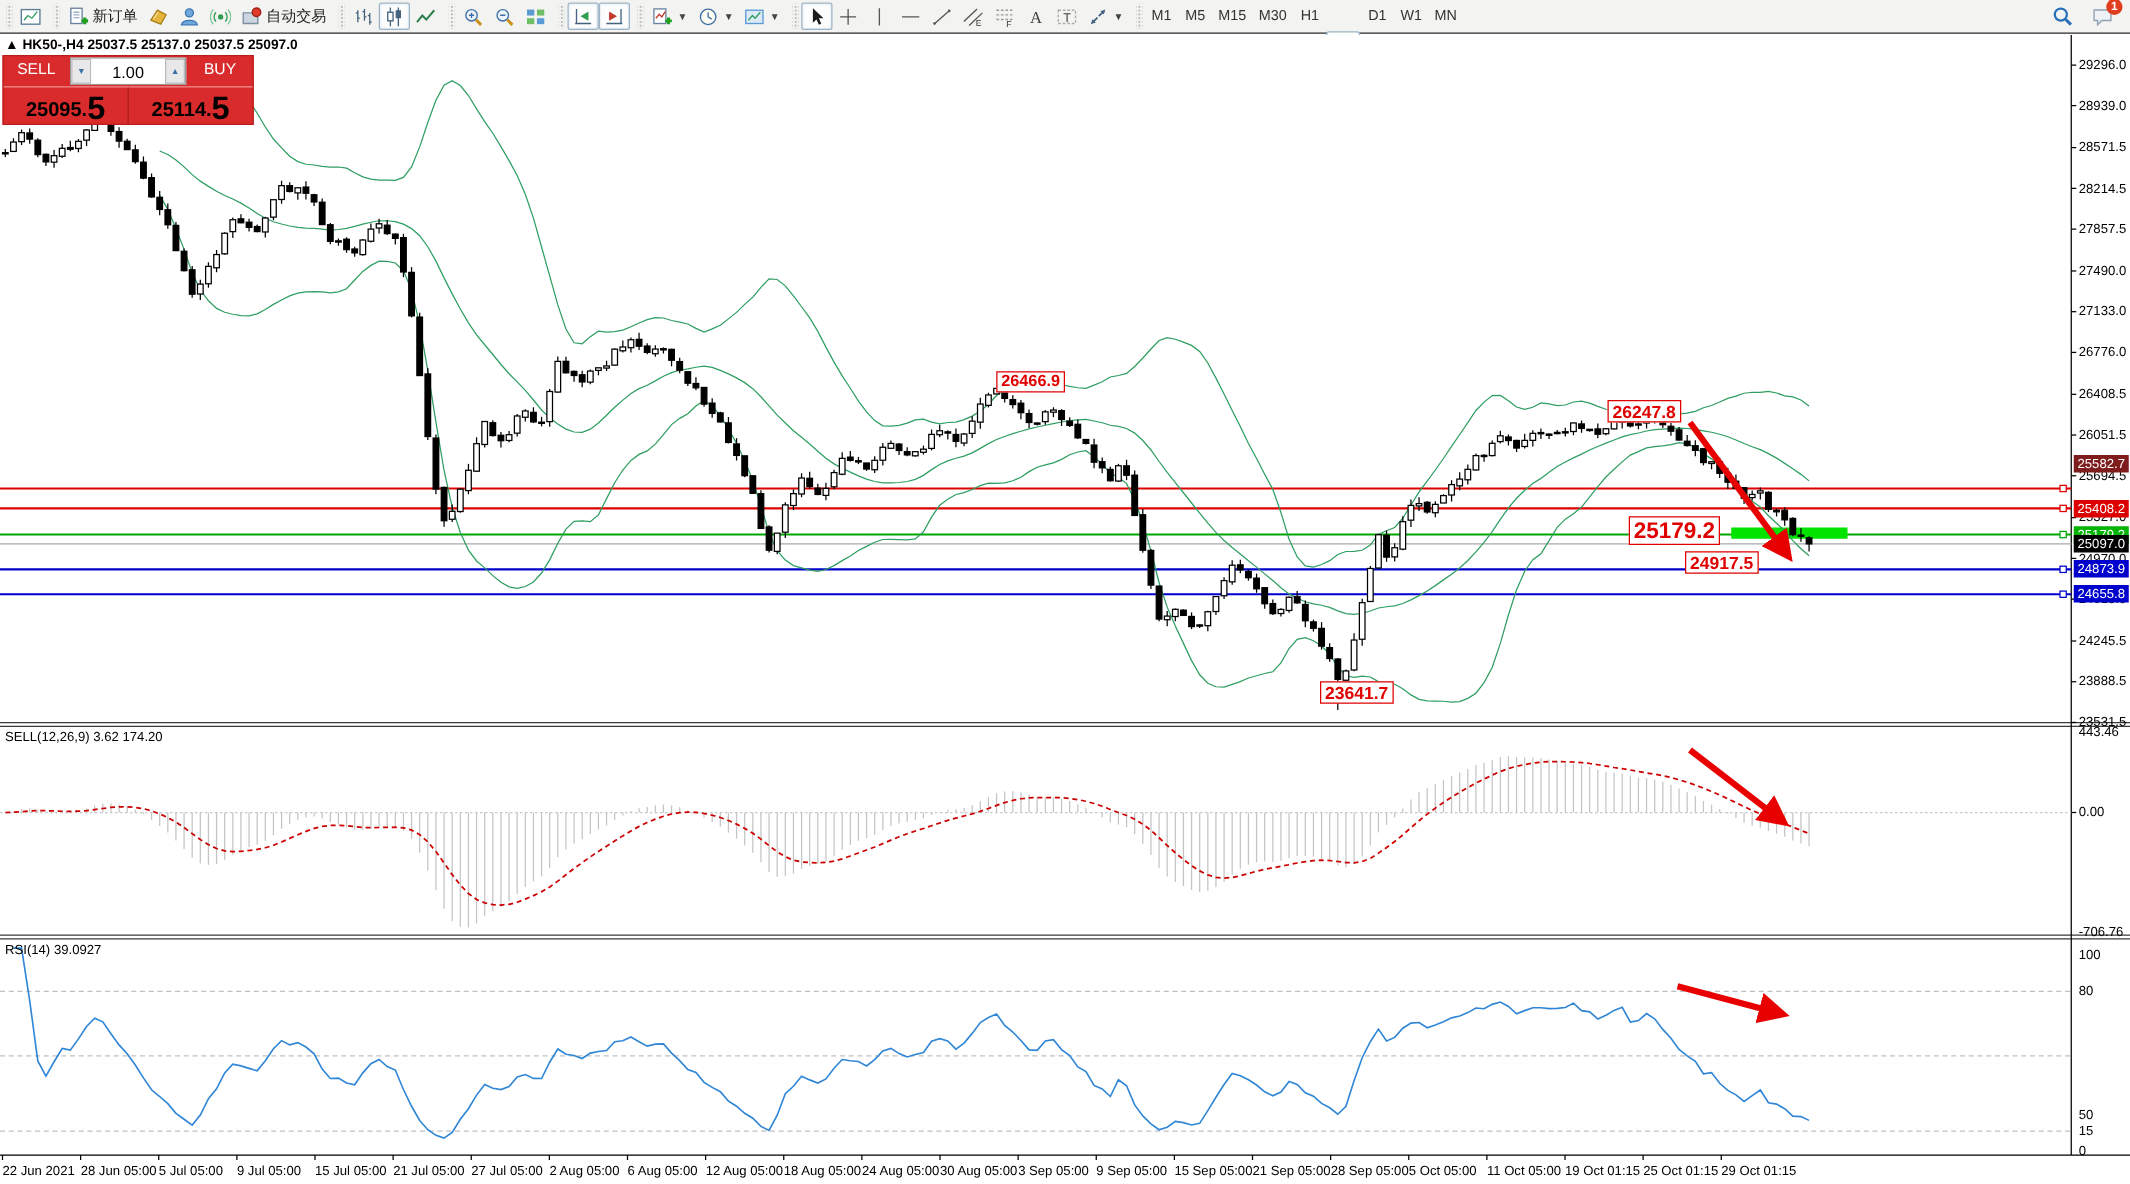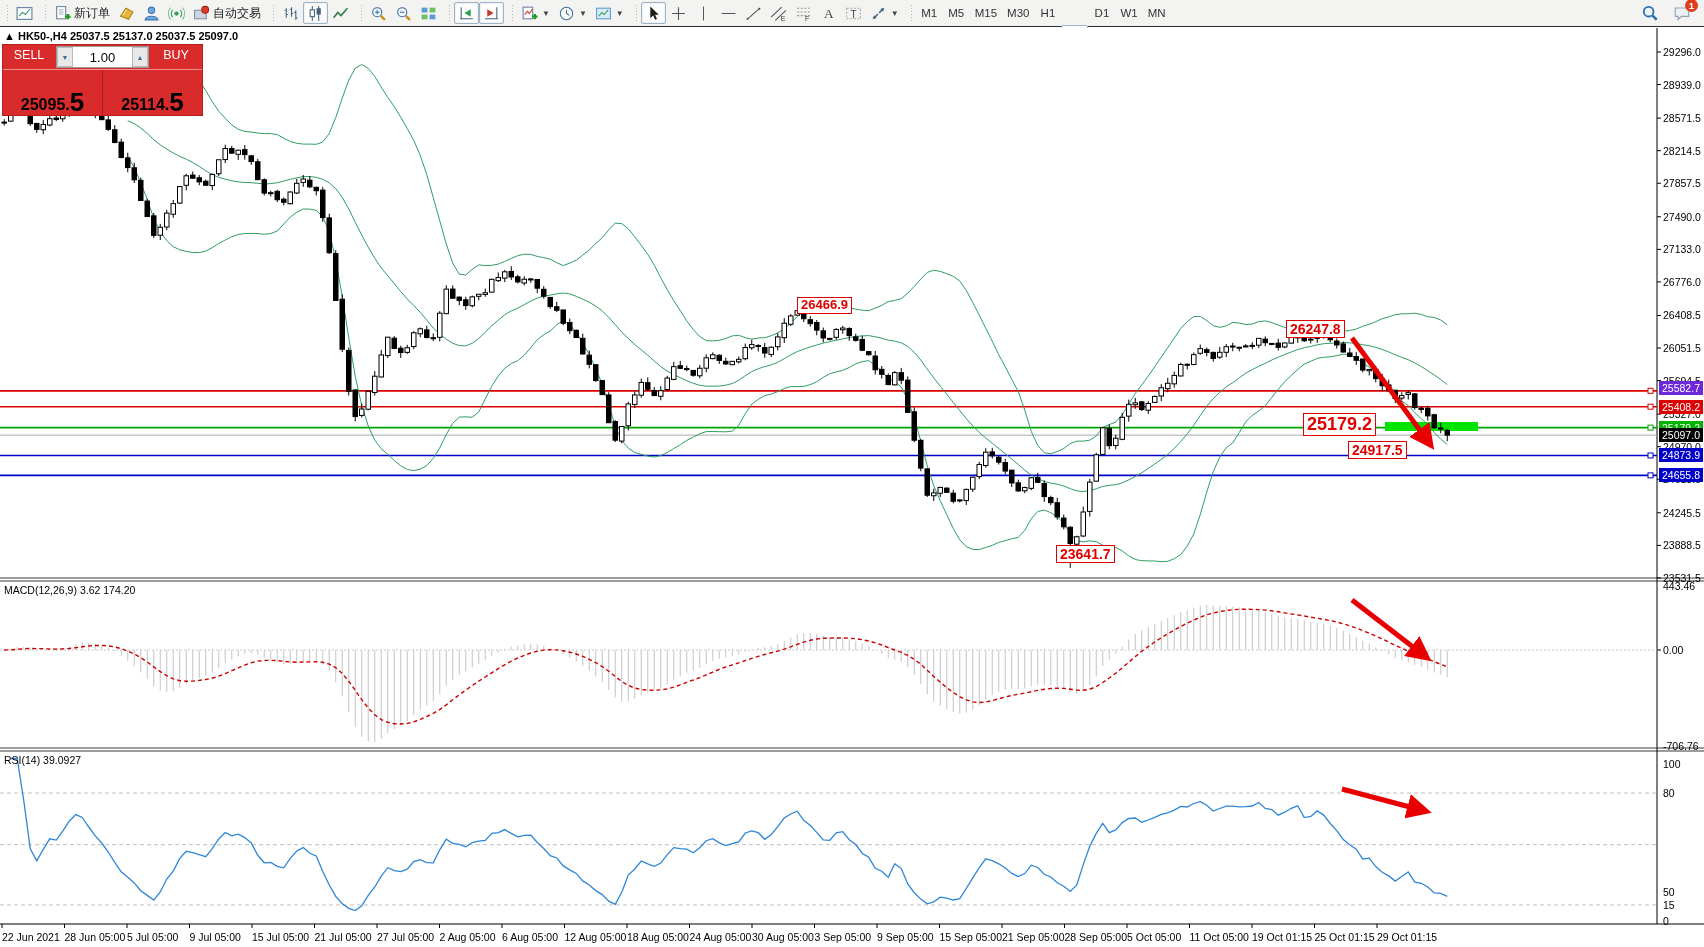--- a/index.html
+++ b/index.html
@@ -33,21 +33,21 @@
   .axis-label{position:absolute;font-size:10.5px;color:#000;white-space:nowrap;}
   .tick-label{left:1663px;transform:translateY(-50%);}
   .time-label{top:903px;color:#000;}
   .price-tag{position:absolute;left:1659px;height:14px;min-width:44px;padding:0 2px;color:#fff;
              font-size:10.5px;display:flex;align-items:center;justify-content:center;transform:translateY(-50%);}
   .callout{position:absolute;background:#fff;border:1px solid #e00000;color:#e00000;font-weight:bold;
            padding:0px 3px;line-height:1.15;white-space:nowrap;}
   .ind-label{position:absolute;left:4px;font-size:10.5px;color:#000;}
   
   #symbol-line{position:absolute;left:4px;top:2px;font-size:11px;font-weight:bold;color:#000;white-space:nowrap;}
-  #trade-panel{position:absolute;left:2px;top:16px;width:201px;height:72px;background:#d92b2b;
+  #trade-panel{position:absolute;left:2px;top:16px;width:201px;height:56px;background:#d92b2b;
                display:flex;flex-direction:column;border:1px solid #b71f1f;}
   #tp-row1{display:flex;height:25px;border-bottom:1px solid #f09090;}
   .tp-side{flex:0 0 52px;display:flex;align-items:flex-start;justify-content:center;color:#fff;
            font-size:12.5px;padding-top:3px;}
   #tp-spinner{flex:1;background:#f0f0f0;border:1px solid #9a9a9a;margin:1px;display:flex;align-items:stretch;}
   #tp-spinner .sp-btn{width:16px;background:#e8e8e8;border:1px solid #bbb;color:#3a6ea5;font-size:7px;
                       display:flex;align-items:center;justify-content:center;}
   #tp-spinner .sp-val{flex:1;background:#fff;display:flex;align-items:center;justify-content:center;
                       font-size:13px;color:#000;}
   #tp-row2{display:flex;flex:1;}
@@ -1143,21 +1143,21 @@
         <div class="axis-label time-label" style="left: 814.5px;">3 Sep 05:00</div>
         <div class="axis-label time-label" style="left: 877px;">9 Sep 05:00</div>
         <div class="axis-label time-label" style="left: 939.5px;">15 Sep 05:00</div>
         <div class="axis-label time-label" style="left: 1002px;">21 Sep 05:00</div>
         <div class="axis-label time-label" style="left: 1064.5px;">28 Sep 05:00</div>
         <div class="axis-label time-label" style="left: 1127px;">5 Oct 05:00</div>
         <div class="axis-label time-label" style="left: 1189.5px;">11 Oct 05:00</div>
         <div class="axis-label time-label" style="left: 1252px;">19 Oct 01:15</div>
         <div class="axis-label time-label" style="left: 1314.5px;">25 Oct 01:15</div>
         <div class="axis-label time-label" style="left: 1377px;">29 Oct 01:15</div>
-        <div class="price-tag" style="top: 360px; background: #6d28d9;">25582.7</div>
+        <div class="price-tag" style="top: 343px; background: #7f1d1d;">25582.7</div>
         <div class="price-tag" style="top: 378.726px; background: rgb(221, 0, 0);">25408.2</div>
         <div class="price-tag" style="top: 399.62px; background: rgb(0, 180, 0);">25179.2</div>
         <div class="price-tag" style="top: 427.476px; background: rgb(0, 0, 204);">24873.9</div>
         <div class="price-tag" style="top: 447.376px; background: rgb(0, 0, 204);">24655.8</div>
         <div class="price-tag" style="top: 407.12px; background: rgb(0, 0, 0);">25097.0</div>
         <div class="callout" style="left: 797px; top: 269px; font-size: 13px;">26466.9</div>
         <div class="callout" style="left: 1286px; top: 292px; font-size: 14px;">26247.8</div>
         <div class="callout" style="left: 1303px; top: 385px; font-size: 18px;">25179.2</div>
         <div class="callout" style="left: 1348px; top: 413px; font-size: 14px;">24917.5</div>
         <div class="callout" style="left: 1056px; top: 517px; font-size: 14px;">23641.7</div>
@@ -1186,19 +1186,19 @@
         </div>
         <div id="tp-div"></div>
         <div class="tp-price">
           <span class="pint">25114.</span>
           <span class="pfrac">5</span>
         </div>
       </div>
     </div>
 
     <div class="ind-label" style="top:556px">
-      <span>MACD(12,26,9)</span> <span>3.62 174.20</span>
+      <span>SELL(12,26,9)</span> <span>3.62 174.20</span>
     </div>
     <div class="ind-label" style="top:726px">
       <span>RSI(14)</span> <span>39.0927</span>
     </div>
   </div>
 </div>
 
 </body></html>

